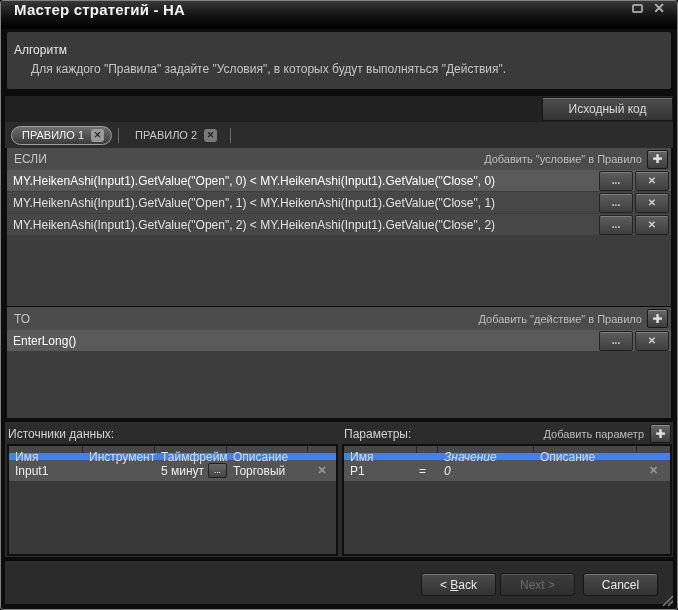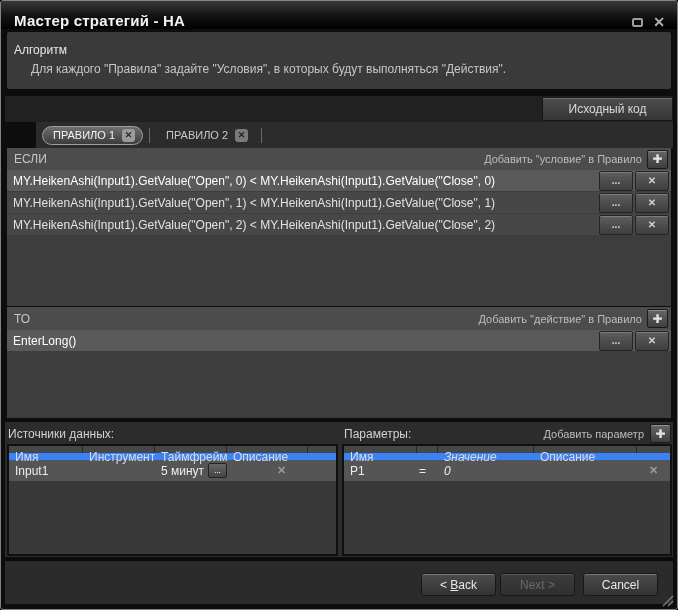--- a/index.html
+++ b/index.html
@@ -3,41 +3,41 @@
 <meta charset="utf-8">
 <style>
   html,body{margin:0;padding:0;background:#000;}
   *{box-sizing:border-box;}
   .window{position:relative;width:678px;height:610px;border:1px solid #828282;border-radius:3px;
           background:#0d0d0d;font-family:"Liberation Sans",sans-serif;overflow:hidden;color:#ddd;}
 
   
   .titlebar{position:absolute;top:0;left:0;right:0;height:28px;
             background:linear-gradient(#383838,#121212 55%,#000);
-            display:flex;align-items:flex-end;padding:0 12px 0 13px;}
+            display:flex;align-items:flex-start;padding:0 12px 0 13px;}
   .title{flex:1;font-size:15px;font-weight:bold;color:#f2f2f2;letter-spacing:.2px;}
   .tb-ico{display:flex;align-items:center;gap:10px;}
   .ico-max{width:11px;height:9px;border:2px solid #9d9d9d;border-radius:2px;}
   .ico-close{font-size:14px;font-weight:bold;color:#b2b2b2;line-height:1;cursor:default;}
 
   
   .hdr-panel{position:absolute;top:31px;left:6px;right:6px;height:57px;background:#3a3a3a;border-radius:2px;}
   .hdr-title{position:absolute;top:11px;left:7px;font-size:12px;font-weight:normal;color:#e8e8e8;}
   .hdr-desc{position:absolute;top:30px;left:24px;font-size:12px;color:#c6c6c6;}
 
   
   .src-row{position:absolute;top:95px;left:4px;right:4px;height:26px;background:#212121;}
   .src-btn{position:absolute;top:1px;right:0;width:131px;height:24px;
            background:linear-gradient(#4e4e4e,#353535);border:1px solid #161616;
            box-shadow:inset 0 1px 0 #6f6f6f;color:#d9d9d9;font-size:12px;border-radius:1px;
            font-family:inherit;}
 
   
   .tabstrip{position:absolute;top:121px;left:4px;right:4px;height:26px;background:#2c2c2c;
-            display:flex;align-items:center;padding-left:6px;margin-left:31px;}
+            display:flex;align-items:center;padding-left:6px;}
   .tab{display:flex;align-items:center;gap:7px;height:19px;padding:0 7px 0 10px;
        font-size:11px;color:#c9c9c9;}
   .tab.active{border:1px solid #9f9f9f;border-radius:10px;
               background:linear-gradient(#6f6f6f,#3b3b3b);color:#f4f4f4;}
   .tab-x{width:13px;height:13px;border-radius:3px;background:#9a9a9a;color:#2a2a2a;
          font-size:9px;font-weight:bold;line-height:13px;text-align:center;}
   .tab-x.dim{background:#7a7a7a;color:#222;}
   .tab-sep{width:1px;height:15px;background:#686868;margin:0 6px;}
 
   
@@ -190,20 +190,21 @@
         <div class="th c-desc">Описание</div>
         <div class="th c-x"></div>
       </div>
       <div class="trow">
         <div class="td c-name">Input1</div>
         <div class="td c-inst"></div>
         <div class="td c-tf">
           <span>5 минут</span>
           <button class="tf-btn"><span>...</span></button>
         </div>
+        <div class="td c-desc">Торговый</div>
         <div class="td c-x">
           <span class="x-flat">✕</span>
         </div>
       </div>
     </div>
 
     <div class="table pr-table">
       <div class="thead">
         <div class="th p-name">Имя</div>
         <div class="th p-eq"></div>

